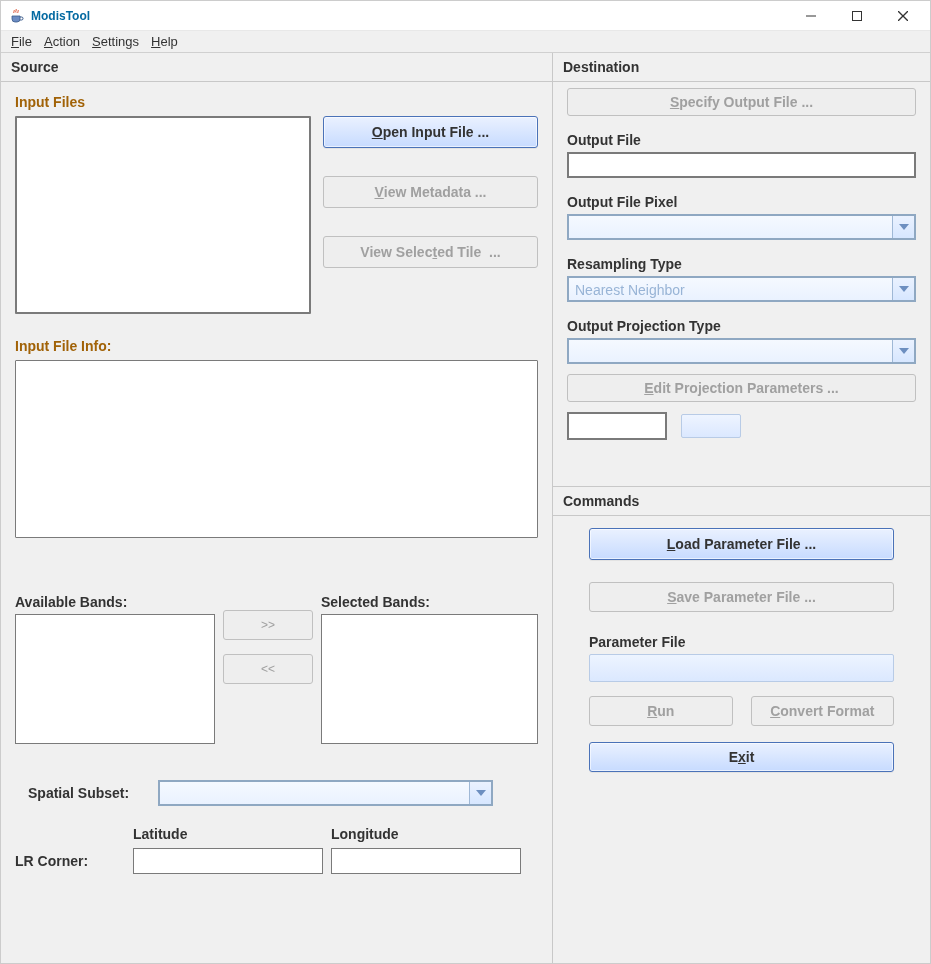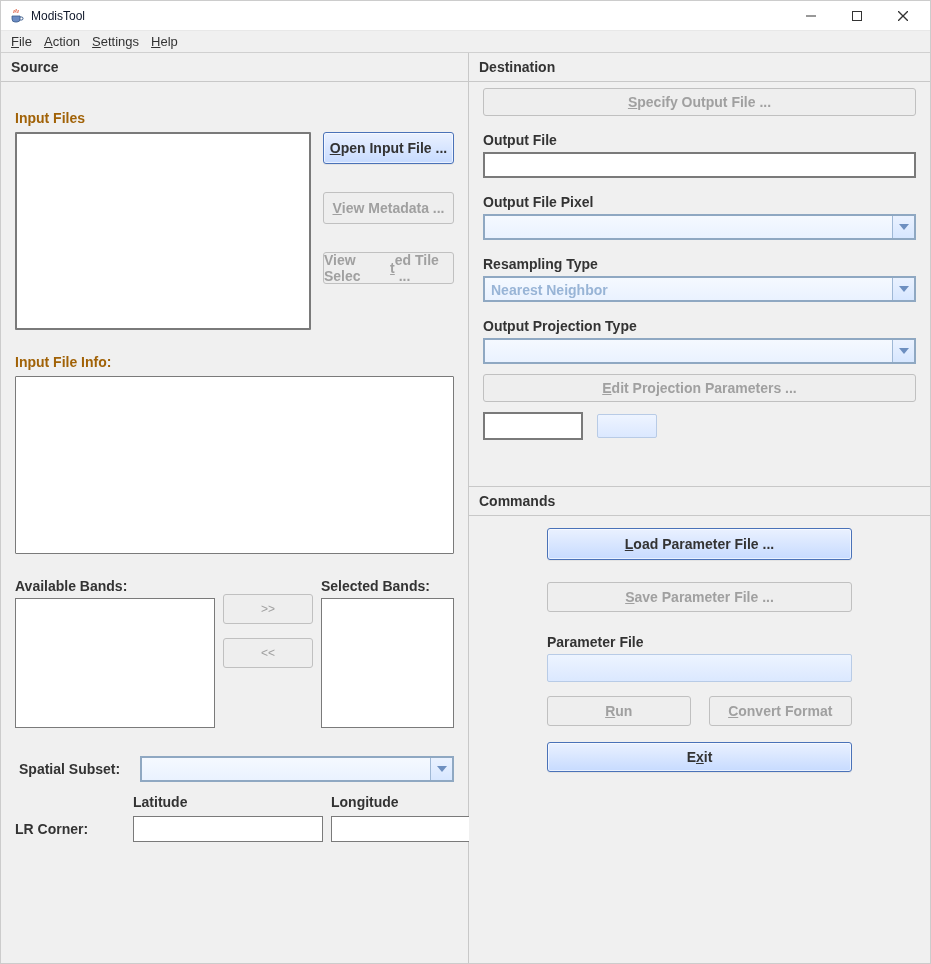--- a/index.html
+++ b/index.html
@@ -27,21 +27,21 @@
     padding: 0 4px;
     border-bottom: 1px solid #e8e8e8;
   }
   .titlebar .appicon {
     width: 16px; height: 16px;
     margin: 0 6px 0 4px;
     display: inline-flex;
     align-items: center;
     justify-content: center;
   }
-  .titlebar .title { flex: 1; font-size: 12px; color: #0f172a; }
+  .titlebar .title { flex: 1; font-size: 12px; color: #0369a1; font-weight: bold; }
   .win-controls { display: flex; }
   .win-btn {
     width: 46px; height: 30px;
     display: flex; align-items: center; justify-content: center;
     font-size: 13px;
   }
 
   .menubar {
     height: 22px;
     background: #f0f0f0;
@@ -55,26 +55,25 @@
   .menubar .menu-item { cursor: default; }
   .mn { text-decoration: underline; }
 
   .content {
     flex: 1;
     display: flex;
     background: #f0f0f0;
     overflow: hidden;
   }
   .col-left {
-    width: 468px;
+    width: 552px;
     border-right: 1px solid #c8c8c8;
     display: flex;
     flex-direction: column;
     background: #f0f0f0;
-    gap: 16px;
   }
   .col-right {
     flex: 1;
     display: flex;
     flex-direction: column;
     background: #f0f0f0;
   }
   .section-header {
     font-weight: bold;
     font-size: 14px;
@@ -140,44 +139,45 @@
     display: flex;
     height: 26px;
     border: 2px solid #7a7a7a;
     background: linear-gradient(#f8fbff,#e8f0ff);
   }
   .combo.disabled {
     color: #98b4d6;
     border-color: #8fa8c2;
     background: linear-gradient(#f5f9ff,#eaf2ff);
   }
-  .combo.disabled .combo-text { color: #98b4d6; font-weight: bold; padding: 4px 6px; flex:1; font-size:14px;}
+  .combo.disabled .combo-text { color: #98b4d6; font-weight: normal; padding: 4px 6px; flex:1; font-size:14px;}
   .combo .combo-text { padding: 4px 6px; flex:1; font-size:14px; font-weight:bold; color:#333;}
   .combo .combo-arrow {
     width: 22px;
     border-left: 1px solid #9fb8d6;
     display:flex; align-items:center; justify-content:center;
     background: linear-gradient(#eaf2ff,#d7e7ff);
   }
   .combo .combo-arrow svg { width: 10px; height: 6px; }
   .list {
     background: #fff;
     border: 1px solid #7a7a7a;
   }
   .bands-row {
     display:flex;
     gap: 8px;
     align-items:flex-start;
+    margin-top:32px;
   }
   .bands-btns {
     display:flex; flex-direction:column; gap: 14px; margin-top:22px;
   }
   .bands-btns .btn { width: 90px; height: 30px; font-size:12px; font-weight:normal;}
   .spatial-row { display:flex; align-items:center; gap: 16px; margin-top:6px;}
-  .spatial-row .lbl-small { margin:4px; }
+  .spatial-row .lbl-small { margin:13px; }
   .spatial-row .combo { flex:1; max-width: 335px;}
   .coords {
     margin-top: 12px;
   }
   .coords-head {
     display:grid;
     grid-template-columns: 110px 190px 190px;
     gap: 8px;
     font-weight:bold;
     font-size:14px;

